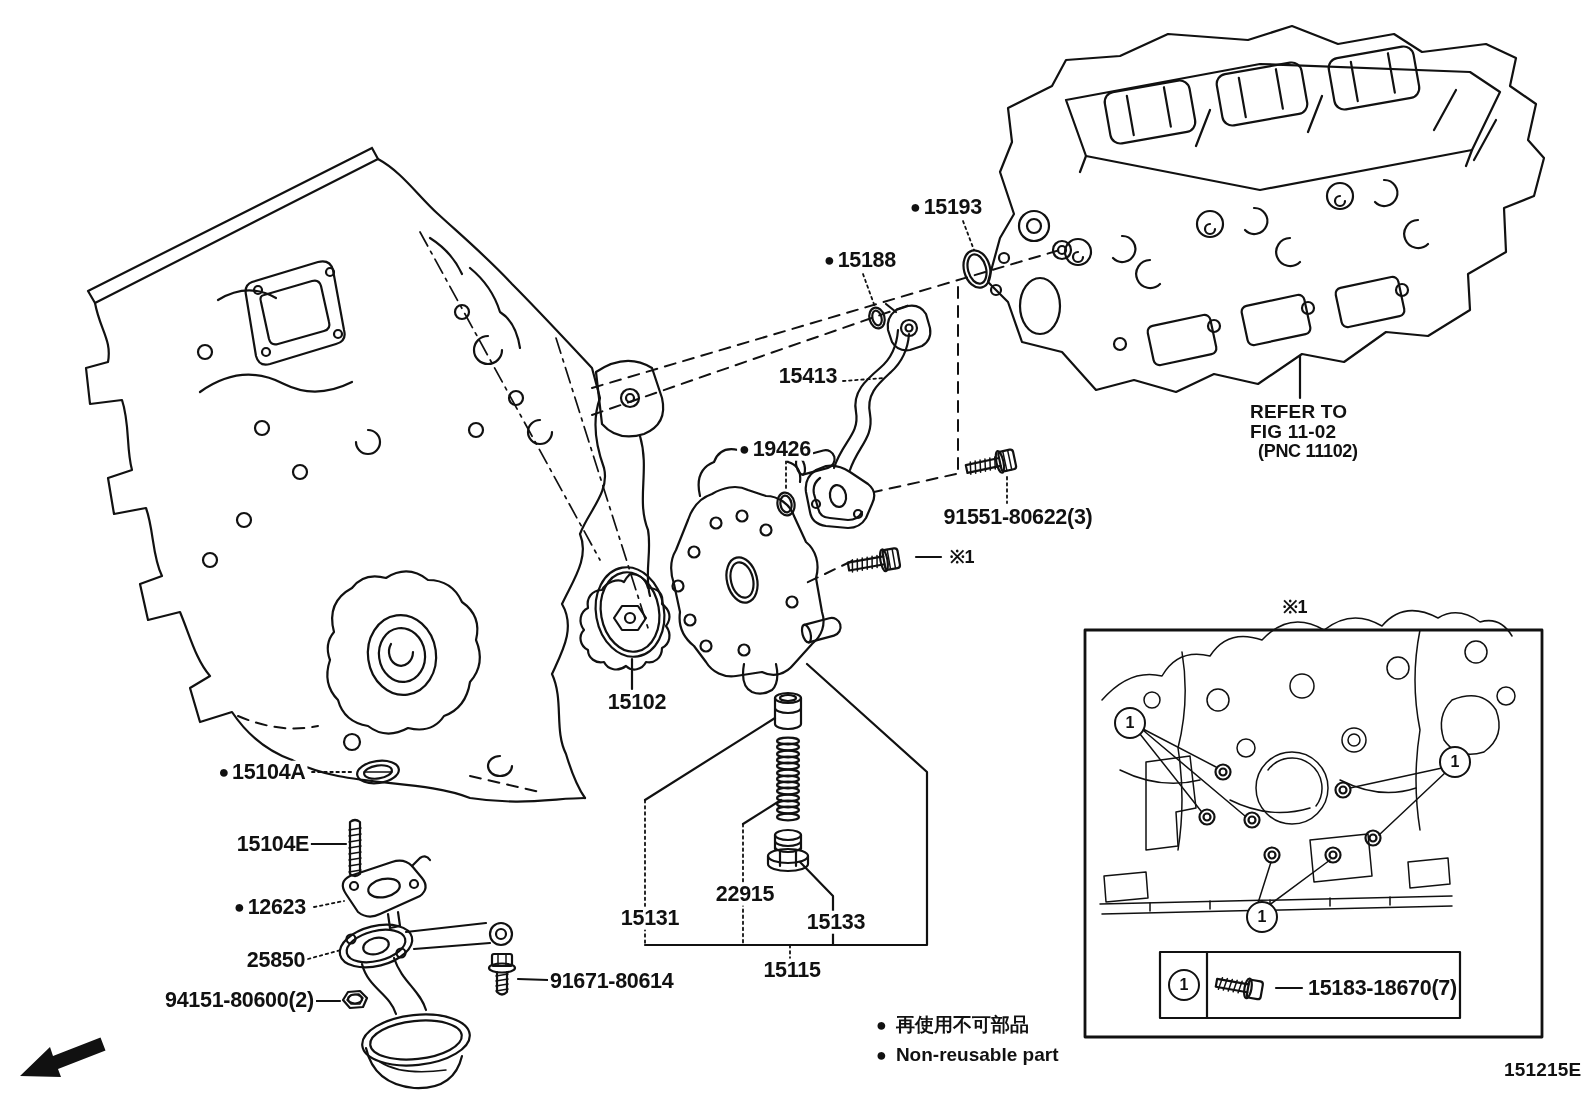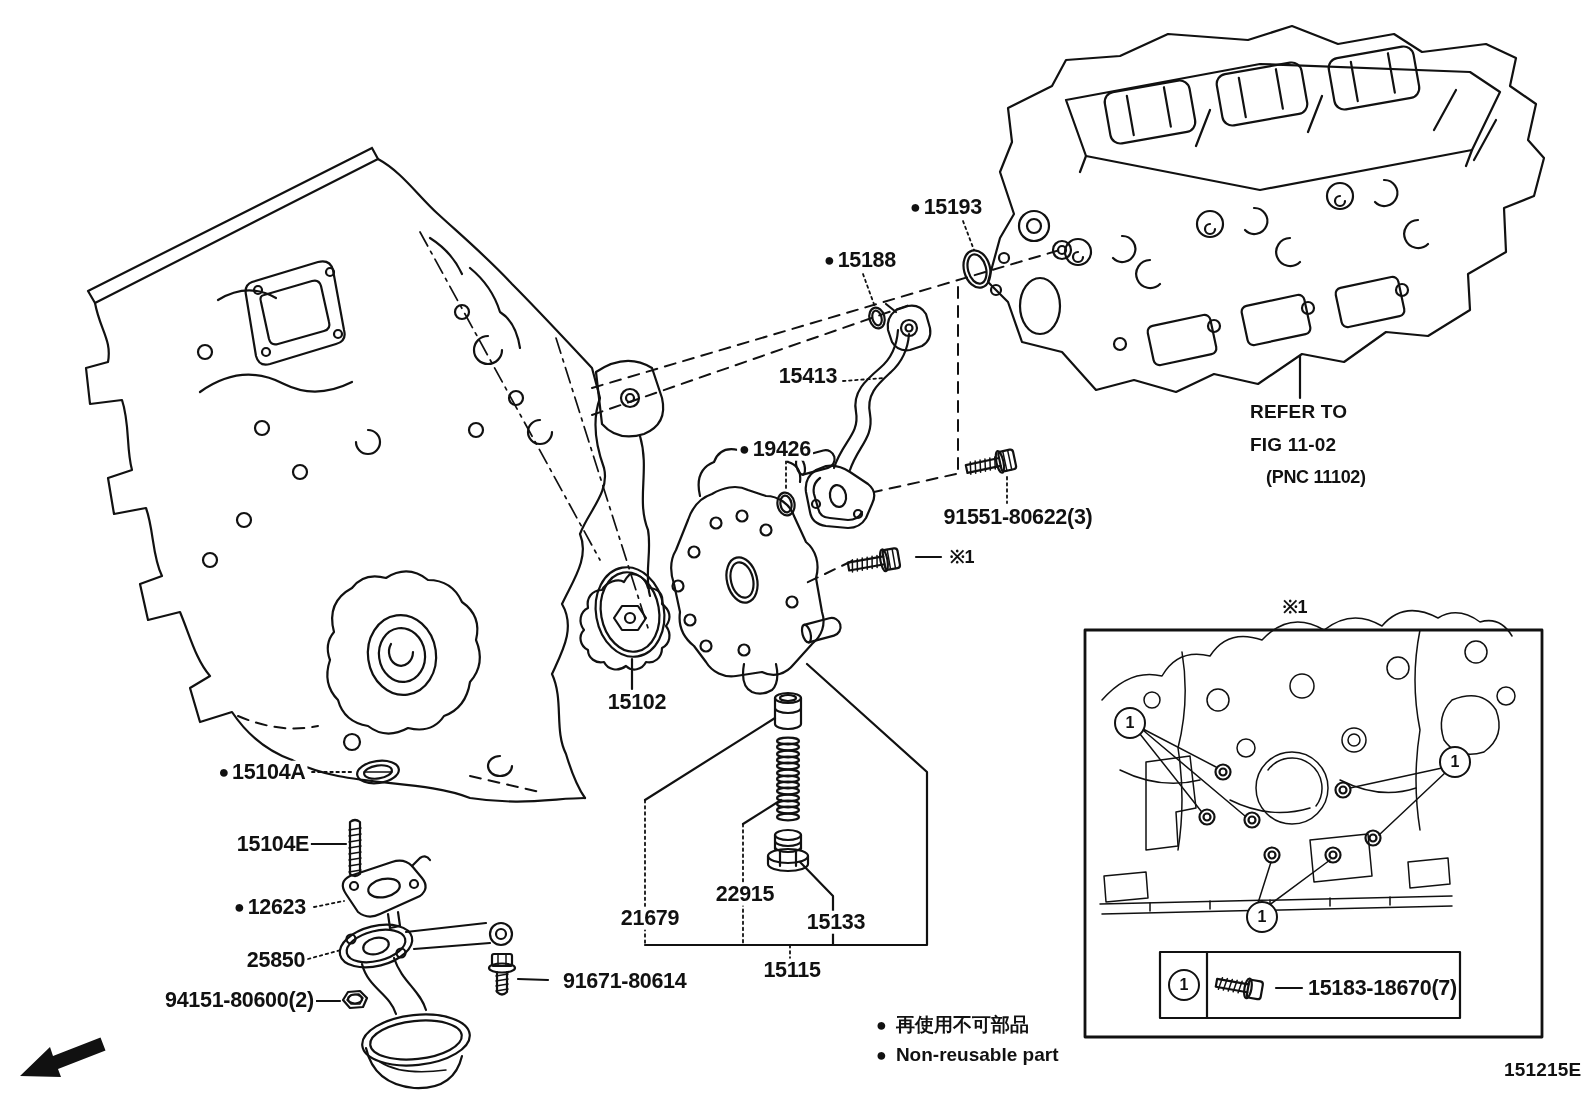--- a/index.html
+++ b/index.html
@@ -16,21 +16,21 @@
   .plabel{position:absolute;transform:translate(-50%,-50%);background:#fff;padding:0 2px;
           font-weight:bold;font-size:21.5px;letter-spacing:-0.3px;white-space:nowrap;
           line-height:1.05;display:flex;align-items:center;gap:3px;}
   .leftalign{transform:translate(0,-50%);}
   .blt{font-size:18px;line-height:1;}
   .small{font-size:19px;letter-spacing:0.2px;}
   .smaller{font-size:18px;}
   .callout{position:absolute;width:28px;height:28px;border:2.4px solid #111;border-radius:50%;
            background:#fff;display:flex;align-items:center;justify-content:center;
            font-weight:bold;font-size:16px;transform:translate(-50%,-50%);line-height:1;}
-  .notegroup{position:absolute;display:flex;flex-direction:column;gap:13px;}
+  .notegroup{position:absolute;display:flex;flex-direction:column;gap:0;}
   .legendrow{display:flex;align-items:center;gap:9px;font-weight:bold;font-size:19px;background:#fff;}
 </style>
 </head>
 <body>
 
 <div id="canvas">
 
 <svg id="art" width="1592" height="1099" viewBox="0 0 1592 1099">
 
   <g>
@@ -403,40 +403,40 @@
 <div class="plabel" style="left:270px;top:907px">
   <span class="blt">●</span>
   <span>12623</span>
 </div>
 <div class="plabel" style="left:276px;top:960px">
   <span>25850</span>
 </div>
 <div class="plabel leftalign" style="left:163px;top:1000px">
   <span>94151-80600(2)</span>
 </div>
-<div class="plabel leftalign" style="left:561px;top:981px">
+<div class="plabel leftalign" style="left:548px;top:981px">
   <span>91671-80614</span>
 </div>
 <div class="plabel" style="left:650px;top:918px">
-  <span>21679</span>
+  <span>15131</span>
 </div>
 <div class="plabel" style="left:745px;top:894px">
   <span>22915</span>
 </div>
 <div class="plabel" style="left:836px;top:922px">
   <span>15133</span>
 </div>
 <div class="plabel" style="left:792px;top:970px">
   <span>15115</span>
 </div>
 
 <div class="notegroup" style="left:1248px;top:402px">
   <span class="plabel small leftalign" style="position:static;transform:none">REFER TO</span>
   <span class="plabel small leftalign" style="position:static;transform:none">FIG 11-02</span>
-  <span class="plabel smaller leftalign" style="position:static;transform:none;margin-left:16px">(PNC 11102)</span>
+  <span class="plabel smaller leftalign" style="position:static;transform:none;margin-left:8px">(PNC 11102)</span>
 </div>
 
 <div class="plabel smaller" style="left:1295px;top:607px">
   <span>※1</span>
 </div>
 <div class="plabel leftalign" style="left:1306px;top:988px;background:transparent">
   <span>15183-18670(7)</span>
 </div>
 
 <div class="callout" style="left:1130px;top:723px">1</div>

